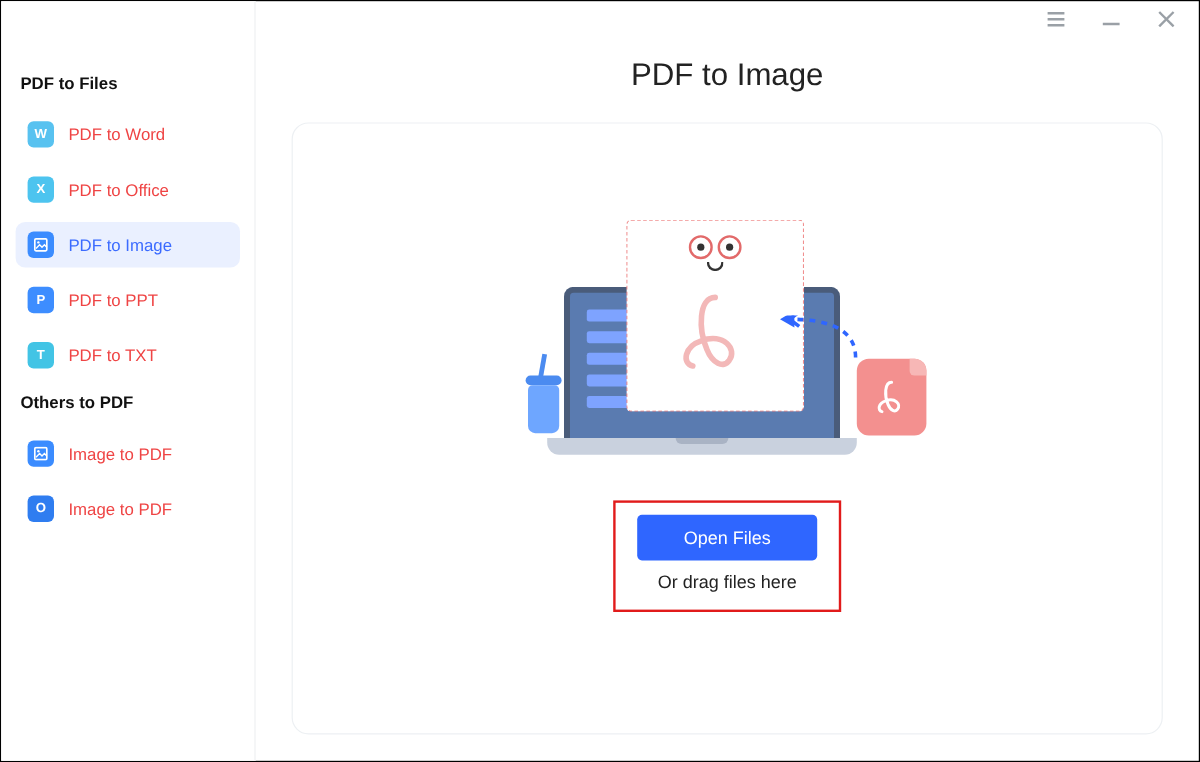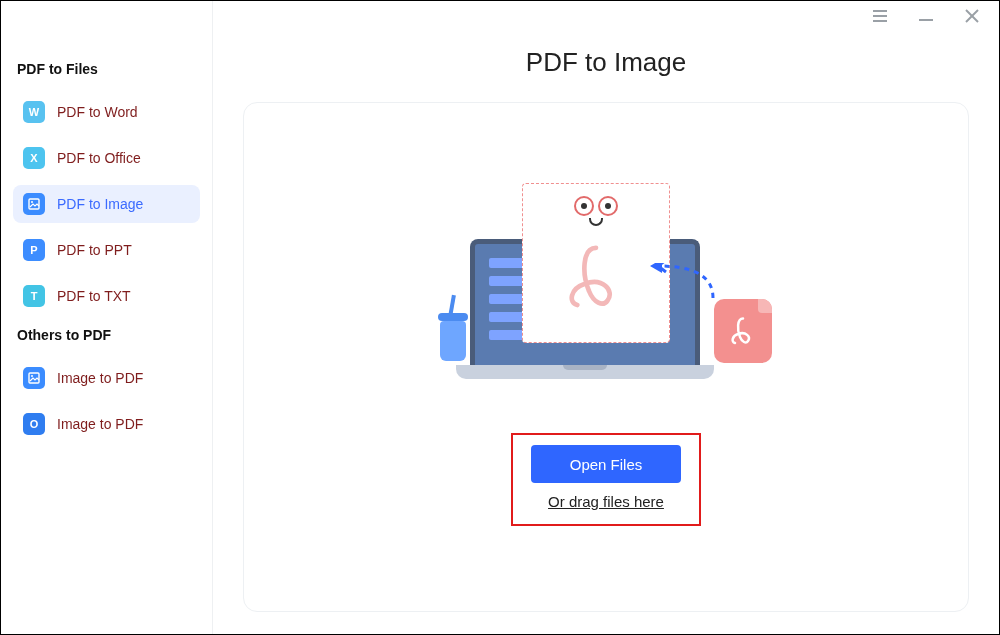--- a/index.html
+++ b/index.html
@@ -57,21 +57,21 @@
     display: flex;
     align-items: center;
     gap: 12px;
     padding: 8px 10px;
     border-radius: 8px;
     cursor: pointer;
     margin-bottom: 8px;
   }
   .nav-item .label {
     font-size: 14px;
-    color: #7f1d1d;
+    color: #ef4444;
   }
   .nav-item.active {
     background: #eaf0ff;
   }
   .nav-item.active .label {
     color: #3b6bff;
   }
   .nav-icon {
     width: 22px;
     height: 22px;
@@ -217,40 +217,39 @@
     border-radius:0 10px 0 4px;
   }
   .arrow {
     position: absolute;
     right: 48px; top: 80px;
     width: 70px; height: 40px;
   }
 
   
   .open-block {
-    margin-top: 40px;
+    margin-top: 24px;
     border: 2.5px solid #e11b1b;
     padding: 10px 18px 14px 18px;
     display:flex; flex-direction:column; align-items:center;
   }
   .open-btn {
     width: 150px;
     height: 38px;
     background: #2f66ff;
     color: #fff;
     border: none;
     border-radius: 4px;
     font-size: 15px;
     cursor: pointer;
   }
   .drag-label {
     margin-top: 10px;
     font-size: 15px;
     color: #222;
-    text-decoration: underline;
   }
 </style>
 </head>
 <body>
 
 <div class="app">
 
   <div class="window-controls">
     <div class="win-ctrl">
       <svg width="16" height="14" viewBox="0 0 16 14" fill="none">

